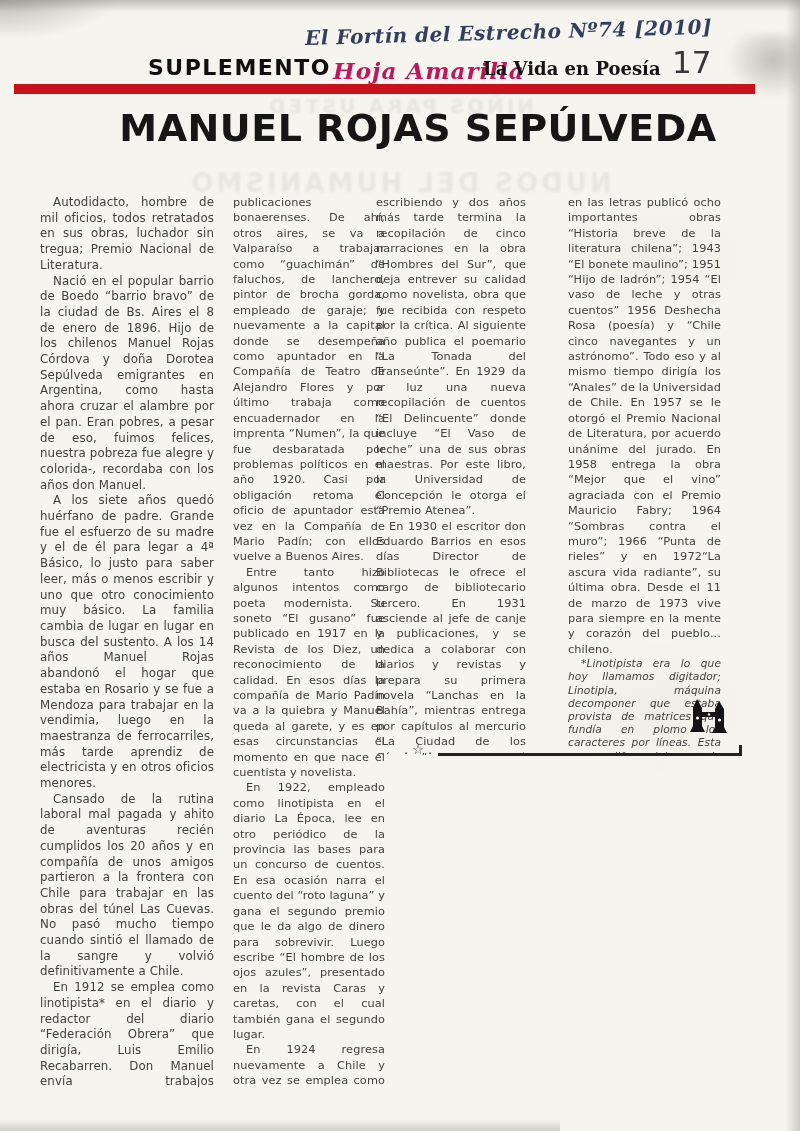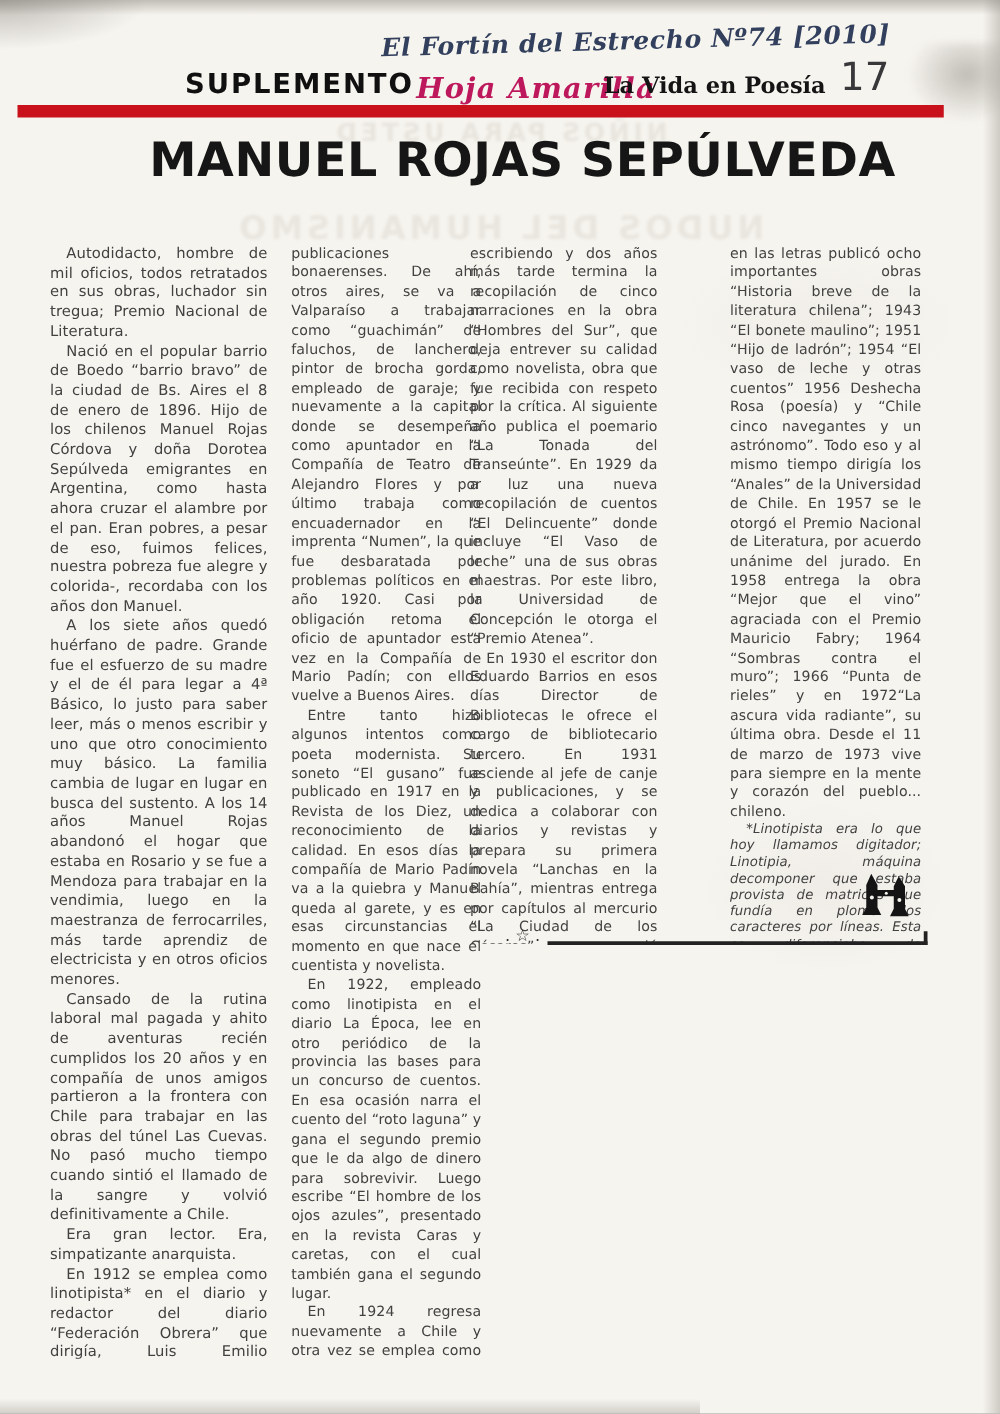--- a/index.html
+++ b/index.html
@@ -53,21 +53,21 @@
   .years{position:absolute;top:149px;left:0;right:0;text-align:center;
     font-size:28px;font-weight:800;letter-spacing:2px;color:#161616;}
   
   .col{position:absolute;top:195px;text-align:justify;overflow:hidden;
     font-size:11.3px;line-height:15.4px;letter-spacing:.1px;color:#414141;}
   .col p{margin:0;text-indent:13px;}
   .col p.cont{text-indent:0;}
   .col1{left:40px;width:174px;height:892px;font-size:11.8px;line-height:15.7px;}
   .col2{left:233px;width:152px;height:892px;}
   .col3{left:376px;width:150px;height:560px;}
-  .col4{left:584px;width:153px;height:560px;}
+  .col4{left:568px;width:153px;height:560px;}
   .footnote{font-style:italic;font-size:10.6px;line-height:13.2px;margin-top:2px;}
   
   .closing{position:absolute;top:744px;left:404px;width:338px;display:flex;align-items:flex-end;}
   .star{font-size:13px;color:#2a2a2a;line-height:12px;white-space:nowrap;margin-right:6px;}
   .rule{flex:1;height:8px;border-bottom:3px solid #222;border-right:3px solid #222;}
   .towers{position:absolute;top:699px;left:689px;}
 </style>
 </head>
 <body>
 
@@ -92,21 +92,20 @@
   <div class="hdr-num">17</div>
   <div class="red-bar"></div>
 
   <div class="title">MANUEL ROJAS SEPÚLVEDA</div>
 
   <div class="col col1">
     <p>Autodidacto, hombre de mil oficios, todos retratados en sus obras, luchador sin tregua; Premio Nacional de Literatura.</p>
     <p>Nació en el popular barrio de Boedo “barrio bravo” de la ciudad de Bs. Aires el 8 de enero de 1896. Hijo de los chilenos Manuel Rojas Córdova y doña Dorotea Sepúlveda emigrantes en Argentina, como hasta ahora cruzar el alambre por el pan. Eran pobres, a pesar de eso, fuimos felices, nuestra pobreza fue alegre y colorida-, recordaba con los años don Manuel.</p>
     <p>A los siete años quedó huérfano de padre. Grande fue el esfuerzo de su madre y el de él para legar a 4ª Básico, lo justo para saber leer, más o menos escribir y uno que otro conocimiento muy básico. La familia cambia de lugar en lugar en busca del sustento. A los 14 años Manuel Rojas abandonó el hogar que estaba en Rosario y se fue a Mendoza para trabajar en la vendimia, luego en la maestranza de ferrocarriles, más tarde aprendiz de electricista y en otros oficios menores.</p>
     <p>Cansado de la rutina laboral mal pagada y ahito de aventuras recién cumplidos los 20 años y en compañía de unos amigos partieron a la frontera con Chile para trabajar en las obras del túnel Las Cuevas. No pasó mucho tiempo cuando sintió el llamado de la sangre y volvió definitivamente a Chile.</p>
-    <p>Era gran lector. Era, simpatizante anarquista.</p>
     <p>En 1912 se emplea como linotipista* en el diario y redactor del diario “Federación Obrera” que dirigía, Luis Emilio Recabarren. Don Manuel envía trabajos revolucionarios a “La Protesta” y “La Montaña”, eran</p>
   </div>
 
   <div class="col col2">
     <p class="cont">publicaciones bonaerenses. De ahí, otros aires, se va a Valparaíso a trabajar como “guachimán” de faluchos, de lanchero, pintor de brocha gorda, empleado de garaje; y nuevamente a la capital donde se desempeña como apuntador en la Compañía de Teatro de Alejandro Flores y por último trabaja como encuadernador en la imprenta “Numen”, la que fue desbaratada por problemas políticos en el año 1920. Casi por obligación retoma el oficio de apuntador esta vez en la Compañía de Mario Padín; con ellos vuelve a Buenos Aires.</p>
     <p>Entre tanto hizo algunos intentos como poeta modernista. Su soneto “El gusano” fue publicado en 1917 en la Revista de los Diez, un reconocimiento de la calidad. En esos días la compañía de Mario Padín va a la quiebra y Manuel queda al garete, y es en esas circunstancias el momento en que nace el cuentista y novelista.</p>
     <p>En 1922, empleado como linotipista en el diario La Época, lee en otro periódico de la provincia las bases para un concurso de cuentos. En esa ocasión narra el cuento del “roto laguna” y gana el segundo premio que le da algo de dinero para sobrevivir. Luego escribe “El hombre de los ojos azules”, presentado en la revista Caras y caretas, con el cual también gana el segundo lugar.</p>
     <p>En 1924 regresa nuevamente a Chile y otra vez se emplea como redactor de diarios revolucionarios. Alterna con José Santos González Vera y con el poeta José Domingo Gómez Rojas, al lado de quién trabaja conquistando prosélitos. Pero él sigue</p>
   </div>
 

